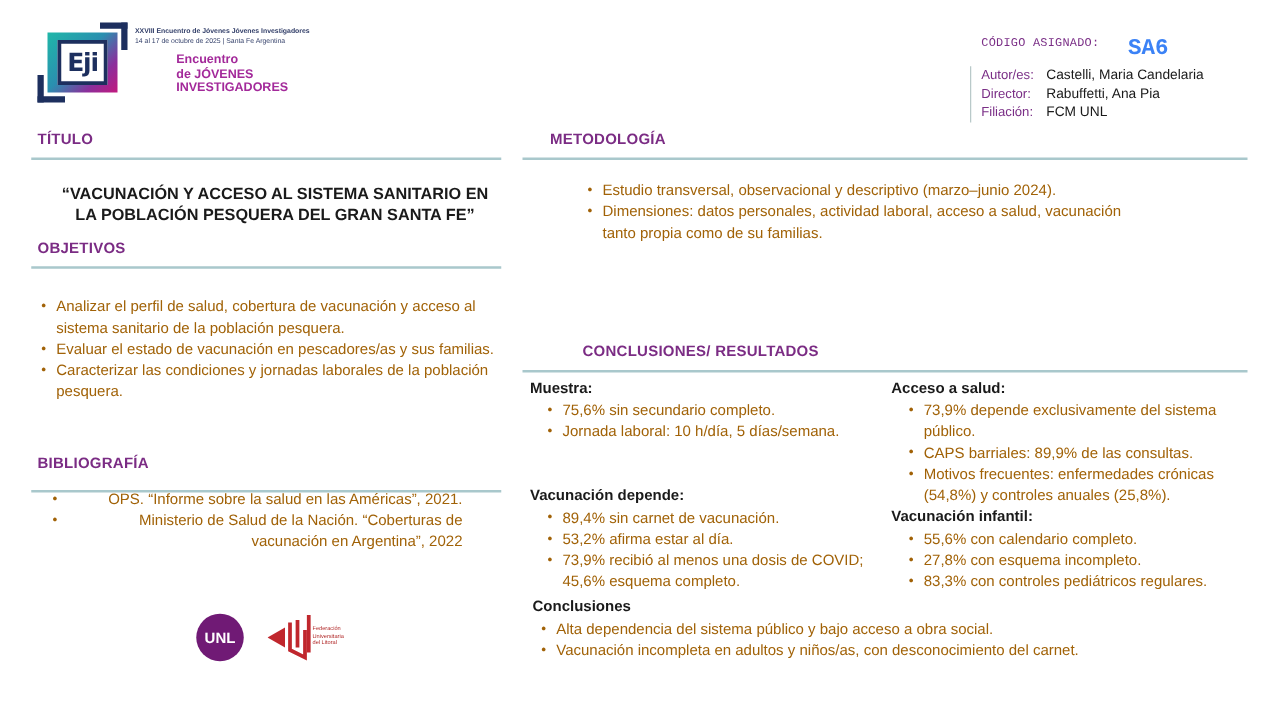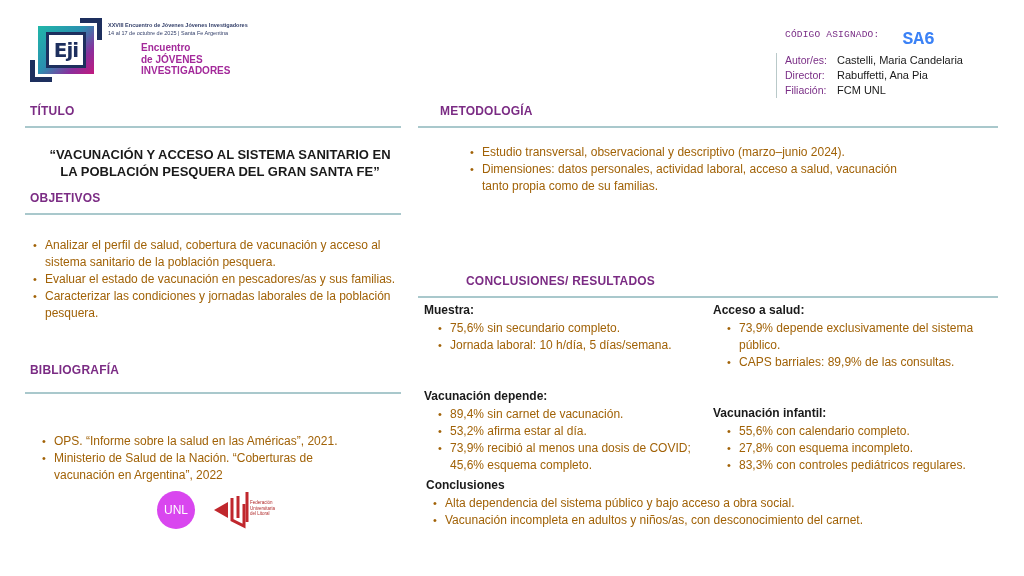--- a/index.html
+++ b/index.html
@@ -33,22 +33,22 @@
 
   .title-text { position: absolute; left: 40px; top: 146px; width: 360px; text-align: center; font-size: 13px; line-height: 17px; font-weight: bold; color: #1a1a1a; }
 
   ul.bullets { list-style: none; position: absolute; }
   ul.bullets li { position: relative; padding-left: 14px; font-size: 12px; line-height: 17px; color: #a16207; }
   ul.bullets li::before { content: "•"; position: absolute; left: 2px; top: 0; font-size: 11px; }
 
   .sub-head { position: absolute; font-size: 12px; font-weight: bold; color: #1a1a1a; }
 
   
-  .unl-logo { position: absolute; left: 157px; top: 491px; width: 38px; height: 38px; border-radius: 50%; background: #d946ef;
-      color: #fff; font-weight: normal; font-size: 12px; display: flex; align-items: center; justify-content: center; }
+  .unl-logo { position: absolute; left: 157px; top: 491px; width: 38px; height: 38px; border-radius: 50%; background: #701a75;
+      color: #fff; font-weight: bold; font-size: 12px; display: flex; align-items: center; justify-content: center; }
   .ful-logo { position: absolute; left: 214px; top: 490px; width: 80px; height: 40px; }
   .ful-text { position: absolute; left: 250px; top: 500px; font-size: 4.5px; line-height: 5.5px; color: #b12a2a; white-space: nowrap; }
 </style>
 </head>
 <body>
 
 <div class="logo">
   <div class="corner-tr"></div>
   <div class="corner-bl"></div>
   <div class="square"></div>
@@ -88,21 +88,21 @@
 <div class="section-title" style="left:30px; top:191px;">OBJETIVOS</div>
 <div class="rule" style="left:25px; top:213px; width:376px;"></div>
 <ul class="bullets" style="left:31px; top:237px; width:375px;">
   <li>Analizar el perfil de salud, cobertura de vacunación y acceso al sistema sanitario de la población pesquera.</li>
   <li>Evaluar el estado de vacunación en pescadores/as y sus familias.</li>
   <li>Caracterizar las condiciones y jornadas laborales de la población pesquera.</li>
 </ul>
 
 <div class="section-title" style="left:30px; top:363px;">BIBLIOGRAFÍA</div>
 <div class="rule" style="left:25px; top:392px; width:376px;"></div>
-<ul class="bullets" style="left:40px; top:433px; width:330px;">
+<ul class="bullets" style="left:40px; top:391px; width:330px;text-align:right;">
   <li>OPS. “Informe sobre la salud en las Américas”, 2021.</li>
   <li>Ministerio de Salud de la Nación. “Coberturas de vacunación en Argentina”, 2022</li>
 </ul>
 
 <div class="unl-logo">UNL</div>
 <svg class="ful-logo" viewBox="0 0 80 40">
   <polygon points="0,20 14,12 14,28" fill="#c0272d"></polygon>
   <path d="M18 8 L18 30 L30 36 L30 14" fill="none" stroke="#c0272d" stroke-width="3"></path>
   <line x1="24" y1="6" x2="24" y2="28" stroke="#c0272d" stroke-width="3"></line>
   <line x1="33" y1="2" x2="33" y2="32" stroke="#c0272d" stroke-width="3"></line>
@@ -133,20 +133,21 @@
 <ul class="bullets" style="left:436px; top:406px; width:275px;">
   <li>89,4% sin carnet de vacunación.</li>
   <li>53,2% afirma estar al día.</li>
   <li>73,9% recibió al menos una dosis de COVID; 45,6% esquema completo.</li>
 </ul>
 
 <div class="sub-head" style="left:713px; top:303px;">Acceso a salud:</div>
 <ul class="bullets" style="left:725px; top:320px; width:275px;">
   <li>73,9% depende exclusivamente del sistema público.</li>
   <li>CAPS barriales: 89,9% de las consultas.</li>
+  <li>Motivos frecuentes: enfermedades crónicas (54,8%) y controles anuales (25,8%).</li>
 </ul>
 
 <div class="sub-head" style="left:713px; top:406px;">Vacunación infantil:</div>
 <ul class="bullets" style="left:725px; top:423px; width:280px;">
   <li>55,6% con calendario completo.</li>
   <li>27,8% con esquema incompleto.</li>
   <li>83,3% con controles pediátricos regulares.</li>
 </ul>
 
 <div class="sub-head" style="left:426px; top:478px;">Conclusiones</div>

